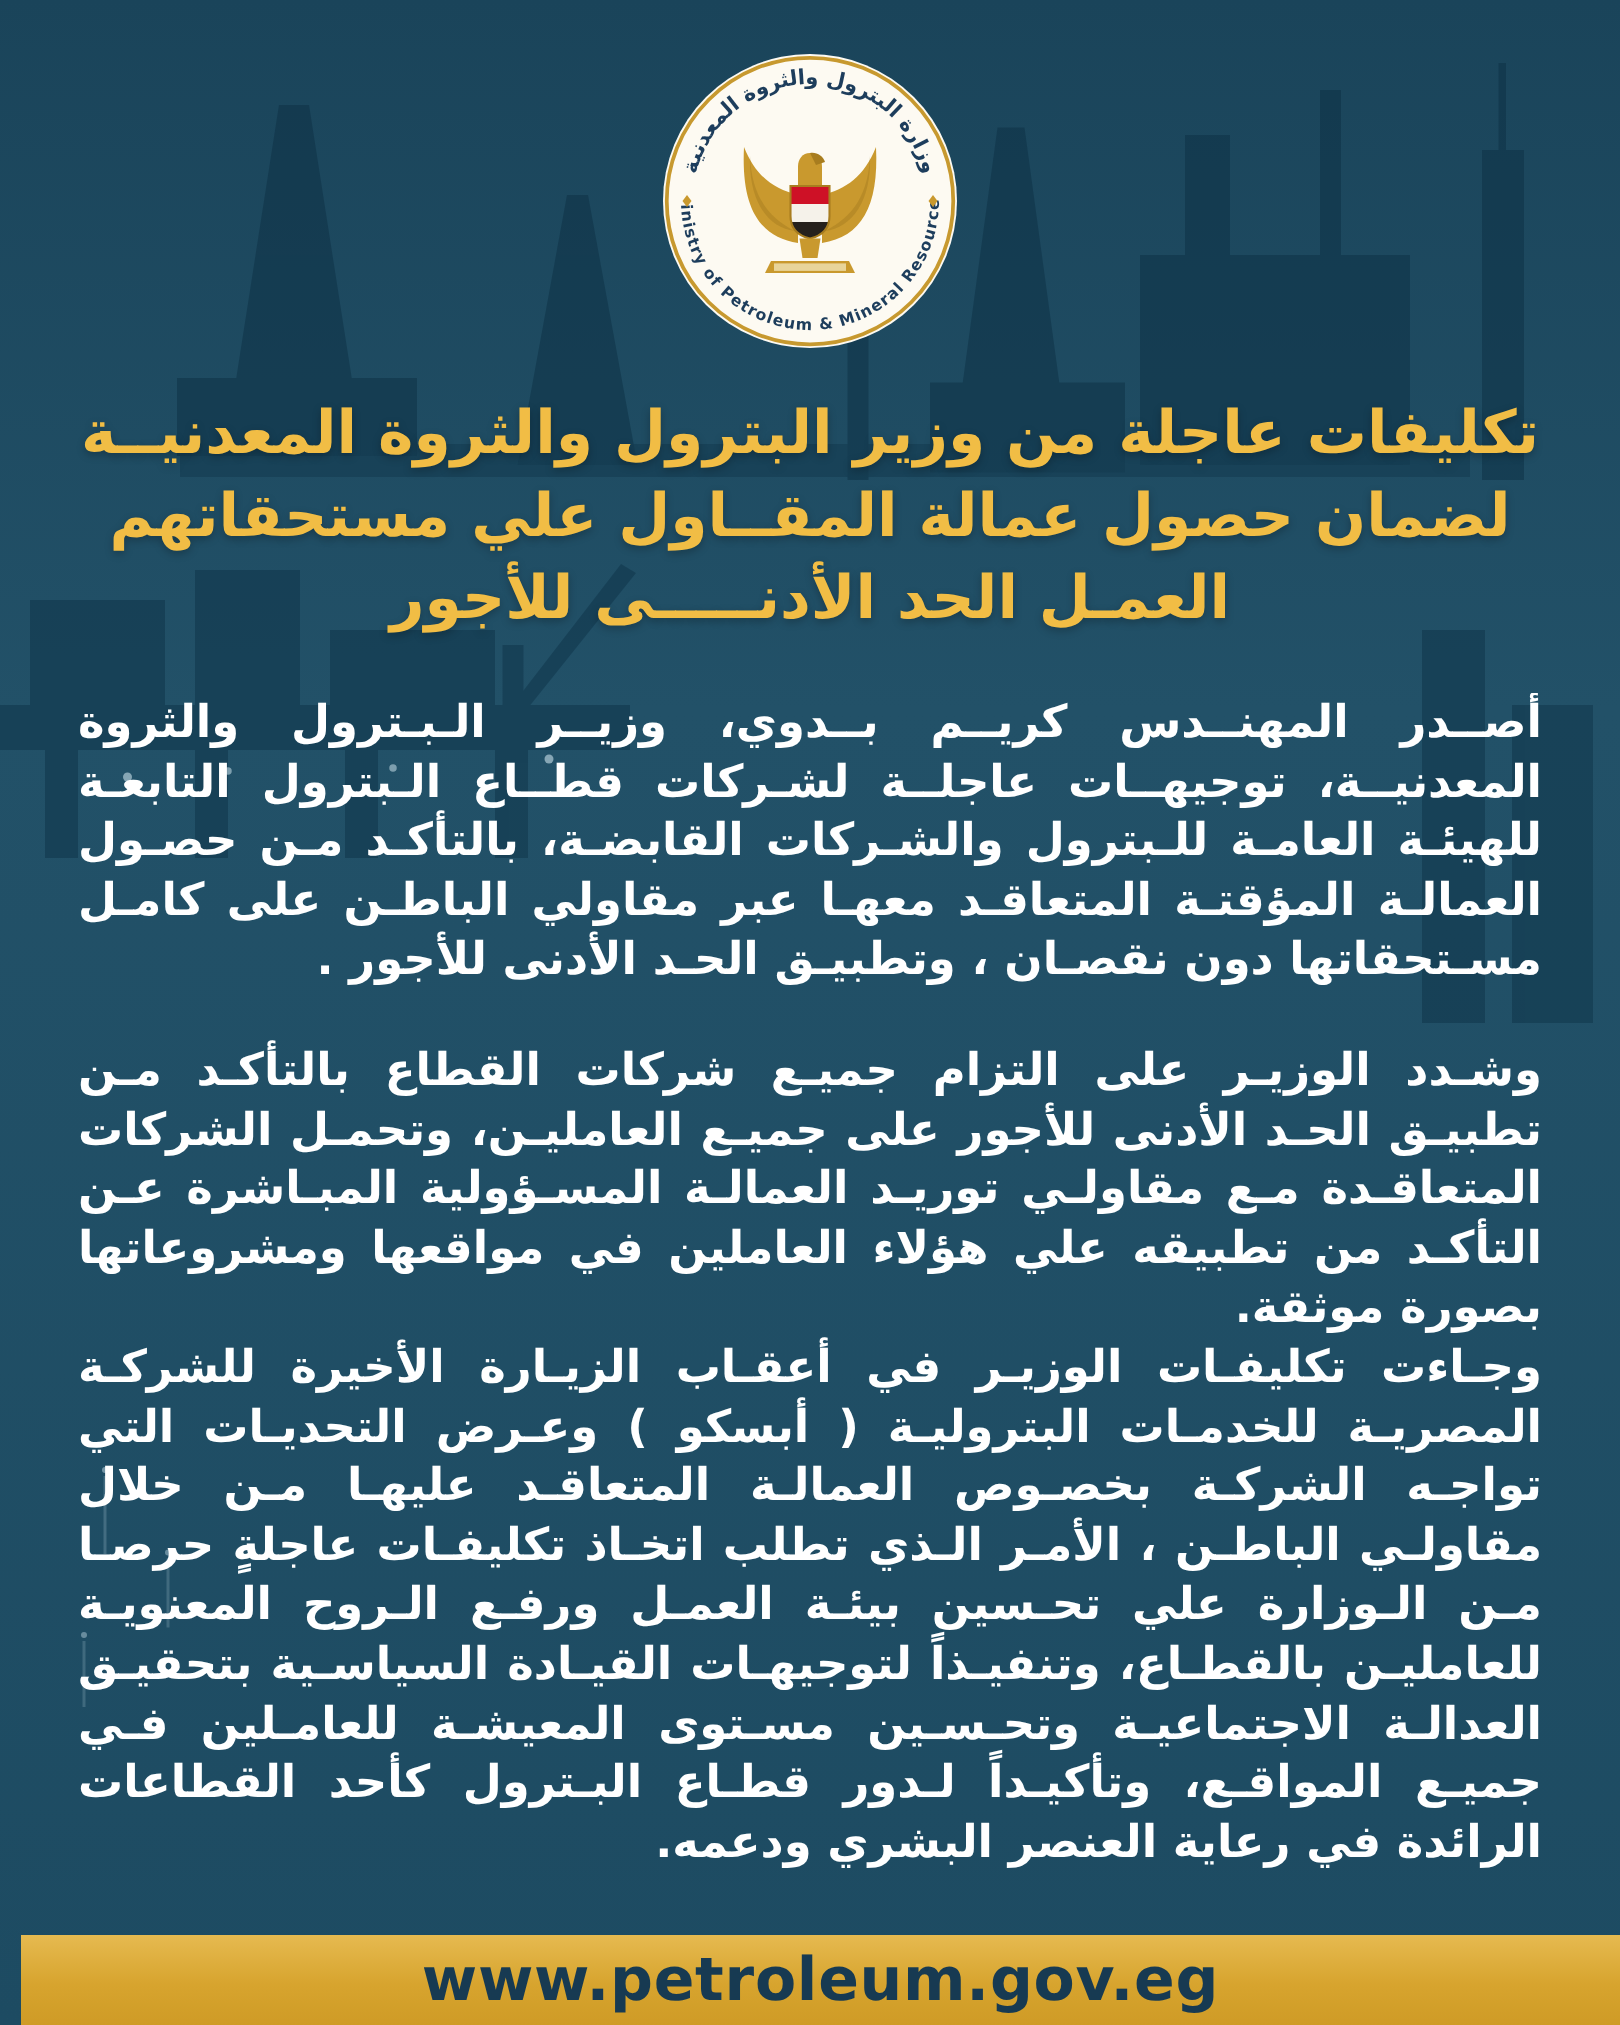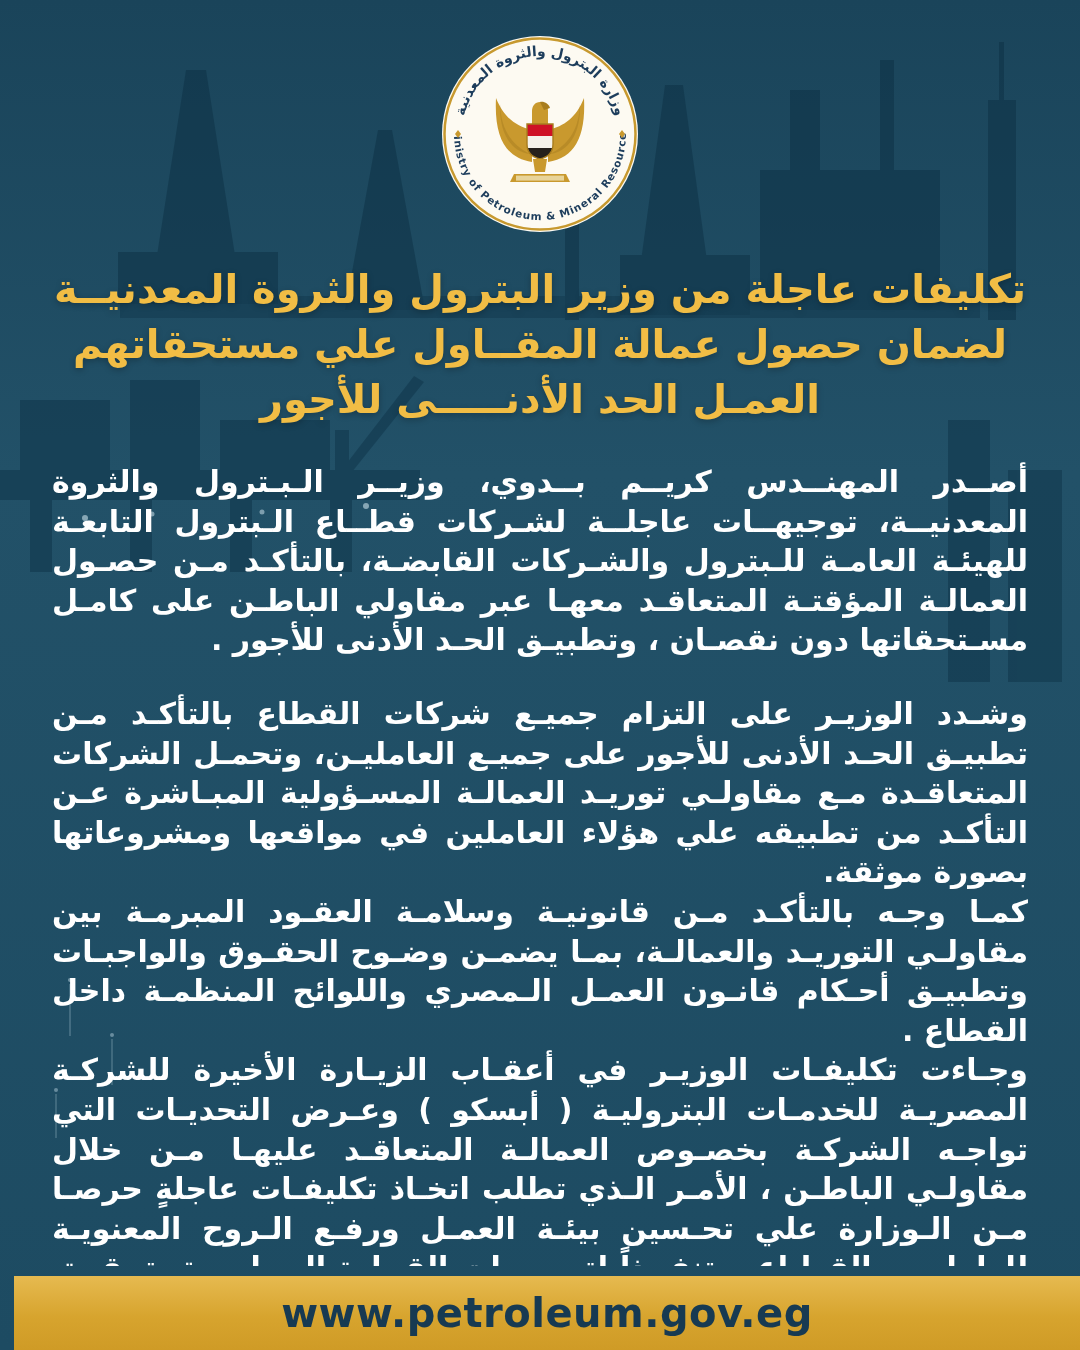--- a/index.html
+++ b/index.html
@@ -66,21 +66,21 @@
     text-align: justify;
     overflow: hidden;
   }
   .body-text p { margin: 0; }
   .body-text p.after-gap { margin-bottom: 34px; }
 
   
   .footer-bar {
     position: absolute;
     left: 14px; right: 0; bottom: 0;
-    height: 74px;
+    height: 60px;
     background: linear-gradient(180deg, #e6ba50 0%, #d7a42e 55%, #cf9b26 100%);
     display: flex;
     align-items: center;
     justify-content: center;
     z-index: 3;
   }
   .footer-url {
     color: #173a52;
     font-size: 40px;
     font-weight: 800;
@@ -193,21 +193,20 @@
           <rect x="-24" y="43.6" width="48" height="5" fill="#E8D49A"></rect>
         </g>
       </svg>
     </div>
 
     <div class="headline">تكليفات عاجلة من وزير البترول والثروة المعدنيــة لضمان حصول عمالة المقــاول علي مستحقاتهم العمـل الحد الأدنـــــى للأجور</div>
 
     <div class="body-text">
       <p class="after-gap">أصــدر المهنــدس كريــم بــدوي، وزيــر الـبـترول والثروة المعدنيــة، توجيهــات عاجلــة لشـركات قطــاع الـبترول التابعـة للهيئـة العامـة للـبترول والشـركات القابضـة، بالتأكـد مـن حصـول العمالـة المؤقتـة المتعاقـد معهـا عبر مقاولي الباطـن على كامـل مسـتحقاتها دون نقصـان ،  وتطبيـق الحـد الأدنى للأجور .</p>
       <p>وشـدد الوزيـر على التزام جميـع شركات القطاع بالتأكـد مـن تطبيـق الحـد الأدنى للأجور على جميـع العامليـن، وتحمـل الشركات المتعاقـدة مـع مقاولـي توريـد العمالـة المسـؤولية المبـاشرة عـن التأكـد من تطبيقه علي هؤلاء العاملين في مواقعها ومشروعاتها بصورة موثقة.</p>
-      <p>كمـا وجـه بالتأكـد مـن قانونيـة وسلامـة العقـود المبرمـة بين مقاولـي التوريـد والعمالـة، بمـا يضمـن وضـوح الحقـوق والواجبـات وتطبيـق أحـكام قانـون العمـل الـمصري واللوائح المنظمـة داخل القطاع .</p>
       <p>وجـاءت تكليفـات الوزيـر في أعقـاب الزيـارة الأخيرة للشركـة المصريـة للخدمـات البتروليـة ( أبسكو ) وعـرض التحديـات التي تواجـه الشركـة بخصـوص العمالـة المتعاقـد عليهـا مـن خلال مقاولـي الباطـن ، الأمـر الـذي تطلب اتخـاذ تكليفـات عاجلةٍ حرصـا مـن الـوزارة علي  تحـسين بيئـة العمـل ورفـع الـروح المعنويـة للعامليـن بالقطـاع، وتنفيـذاً لتوجيهـات القيـادة السياسـية بتحقيـق العدالـة الاجتماعيـة وتحـسـين مسـتوى المعيشـة للعامـلين فـي جميـع المواقـع، وتأكيـداً لـدور قطـاع البـترول كأحد القطاعات الرائدة في رعاية العنصر البشري ودعمه.</p>
     </div>
 
     <div class="footer-bar">
       <div class="footer-url">www.petroleum.gov.eg</div>
     </div>
 
   </div>
 </div>
 

